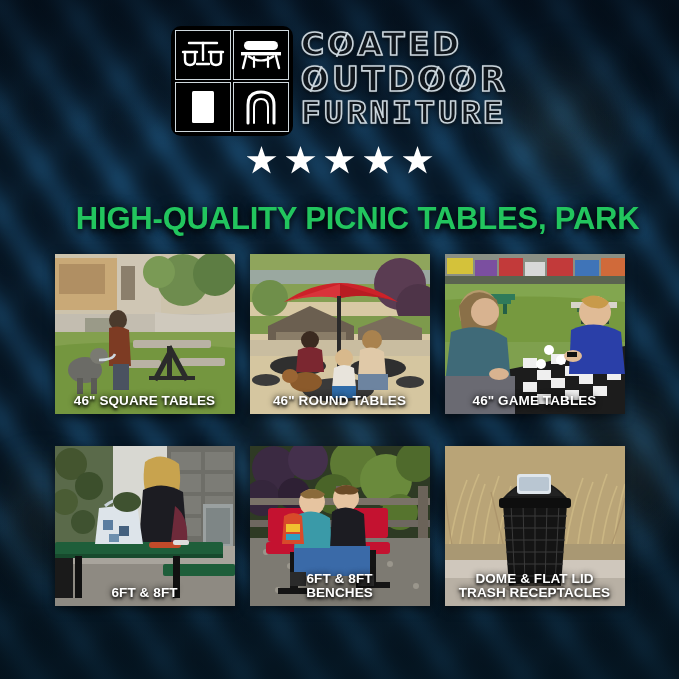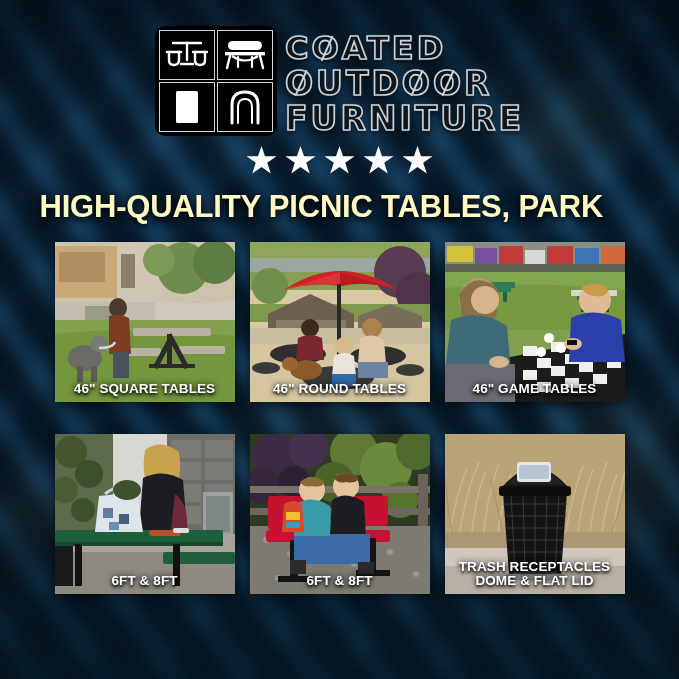--- a/index.html
+++ b/index.html
@@ -66,21 +66,21 @@
     inset: 0;
     display: flex;
     flex-direction: column;
     align-items: center;
   }
 
   
   .logo-row {
     margin-top: 26px;
     display: flex;
-    align-items: flex-end;
+    align-items: flex-start;
     gap: 8px;
   }
   .logo-mark {
     width: 122px;
     height: 110px;
     background: #000;
     border-radius: 10px;
     padding: 4px;
     box-sizing: border-box;
     display: grid;
@@ -111,21 +111,21 @@
     line-height: 1.02;
     color: #10161c;
     -webkit-text-stroke: 1.6px #c8d3da;
     text-shadow:
       0 0 2px rgba(210,225,235,0.85),
       0 2px 4px rgba(0,0,0,0.85);
     white-space: nowrap;
     font-family: "DejaVu Sans", sans-serif;
   }
   .logo-line.l2 { font-size: 33px; }
-  .logo-line.l3 { font-size: 33px; }
+  .logo-line.l3 { font-size: 33px; font-family: Liberation Mono, monospace; }
   .slash-o {
     position: relative;
     display: inline-block;
   }
   .slash-o::after {
     content: "";
     position: absolute;
     left: 50%;
     top: 8%;
     width: 2px;
@@ -145,24 +145,24 @@
     height: 29px;
     background: #ffffff;
     clip-path: polygon(50% 0%, 61.8% 35.5%, 100% 35.5%, 69% 57.5%,
                        80.9% 95%, 50% 72%, 19.1% 95%, 31% 57.5%,
                        0% 35.5%, 38.2% 35.5%);
     filter: drop-shadow(0 2px 3px rgba(0,0,0,0.7));
   }
 
   
   .headline {
-    margin-top: 14px;
+    margin-top: 26px;
     width: 600px;
-    text-align: left;
-    color: #fef9c3;
+    text-align: right;
+    color: #22c55e;
     font-size: 31px;
     font-weight: 700;
     line-height: 1.14;
     letter-spacing: -0.2px;
     text-shadow: 0 3px 6px rgba(0,0,0,0.85), 0 0 12px rgba(0,0,0,0.6);
     font-family: "Liberation Sans", sans-serif;
   }
 
   
   .grid {
@@ -516,20 +516,21 @@
           <path d="M82 66 Q96 56 114 68 L116 102 L80 102 Z" fill="#1c1c22"></path>
           <rect x="80" y="100" width="40" height="30" fill="#3a6aa8"></rect>
           <rect x="108" y="128" width="16" height="12" fill="#2a2a2a"></rect>
 
           <path d="M34 70 Q44 64 52 70 L54 98 L32 98 Z" fill="#d84a2a"></path>
           <rect x="36" y="78" width="14" height="8" fill="#f0c030"></rect>
           <rect x="36" y="88" width="14" height="6" fill="#30a0c0"></rect>
         </svg>
         <div class="tile-caption">
           <span class="ln">6FT &amp; 8FT</span>
+          <span class="ln">BENCHES</span>
         </div>
       </div>
 
       <div class="tile">
         <svg class="tile-photo" viewBox="0 0 180 160" preserveAspectRatio="none">
           <rect width="180" height="160" fill="#c8b48c"></rect>
           <rect x="0" y="0" width="180" height="106" fill="#b9a477"></rect>
           <g stroke="#cdb985" stroke-width="1.6" fill="none" opacity="0.9">
             <path d="M4 104 Q10 64 22 34"></path>
               <path d="M14 104 Q20 60 34 28"></path>
@@ -567,20 +568,20 @@
             <path d="M114 58 L110 140"></path>
           </g>
           <rect x="54" y="52" width="72" height="10" rx="3" fill="#0e0e0e"></rect>
           <path d="M58 52 Q90 16 122 52 Z" fill="#1a1a1a"></path>
           <path d="M62 50 Q90 20 118 50 Z" fill="#222"></path>
           <rect x="72" y="28" width="34" height="20" rx="3" fill="#dfe6ec"></rect>
           <rect x="74" y="31" width="30" height="14" rx="2" fill="#b9c6d2"></rect>
           <ellipse cx="90" cy="142" rx="30" ry="5" fill="#6a6358" opacity="0.55"></ellipse>
         </svg>
         <div class="tile-caption">
+          <span class="ln">DOME &amp; FLAT LID</span>
           <span class="ln">TRASH RECEPTACLES</span>
-          <span class="ln">DOME &amp; FLAT LID</span>
         </div>
       </div>
 
     </div>
   </div>
 </div>
 
 </body></html>

